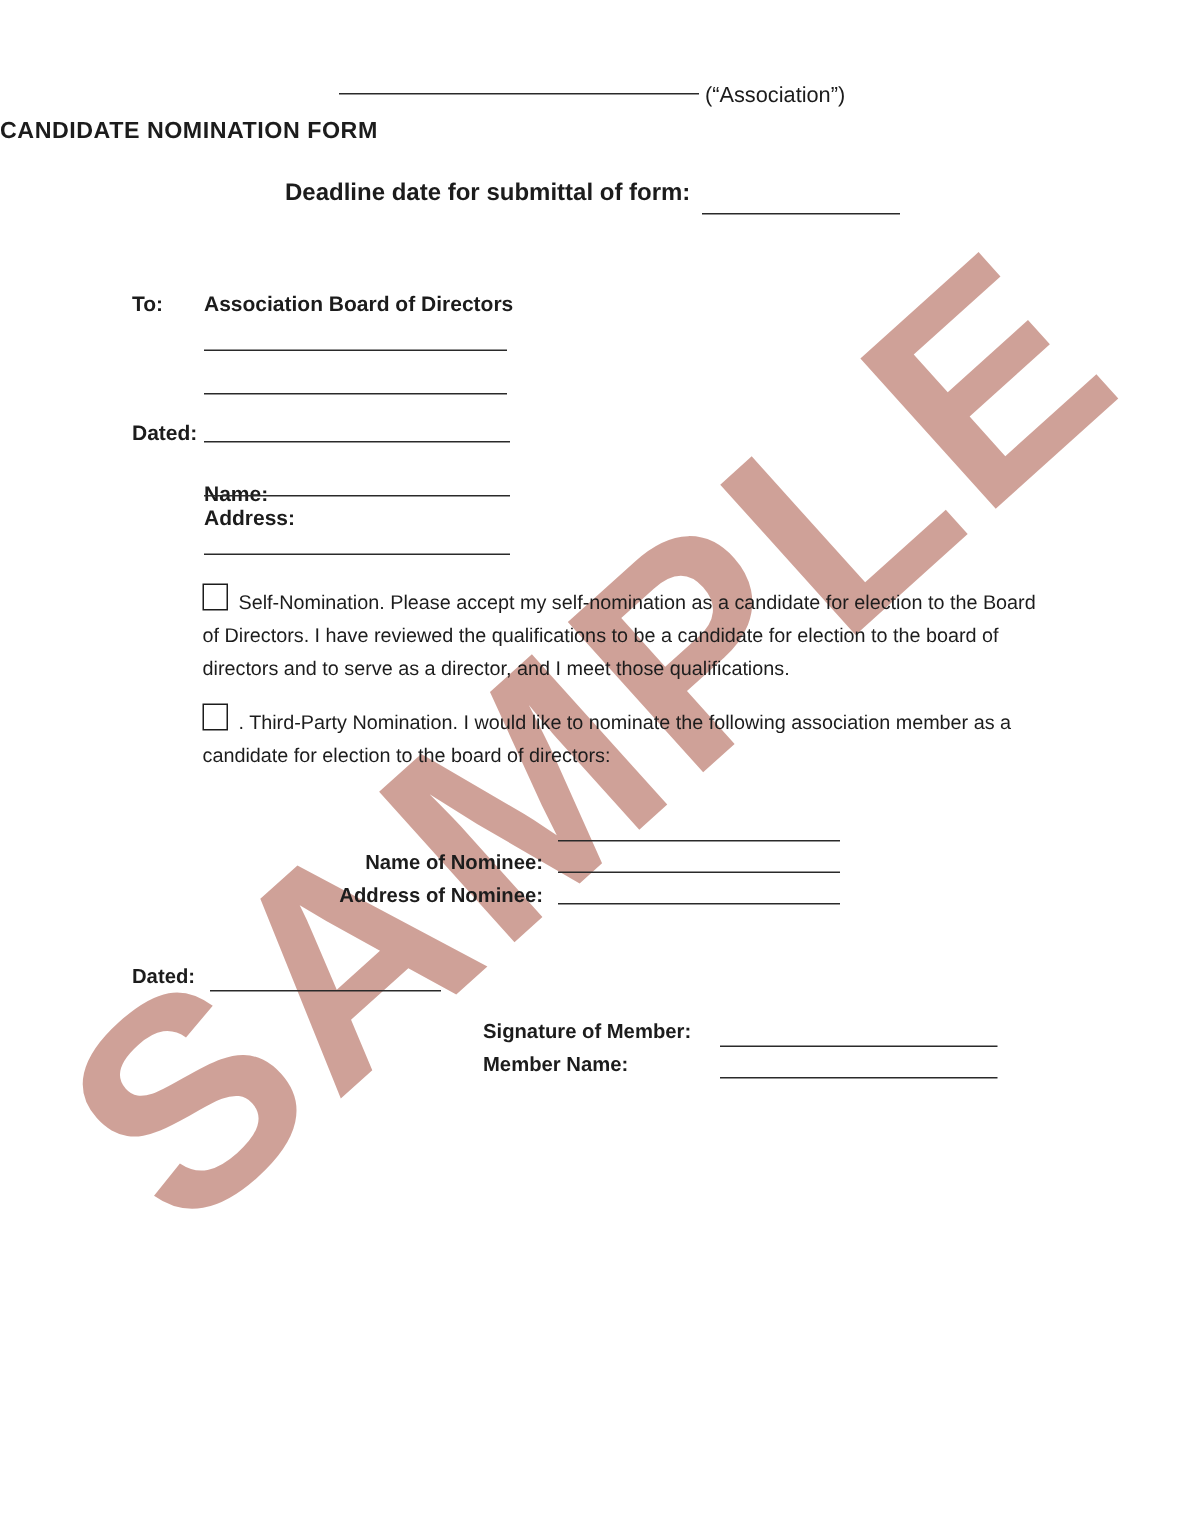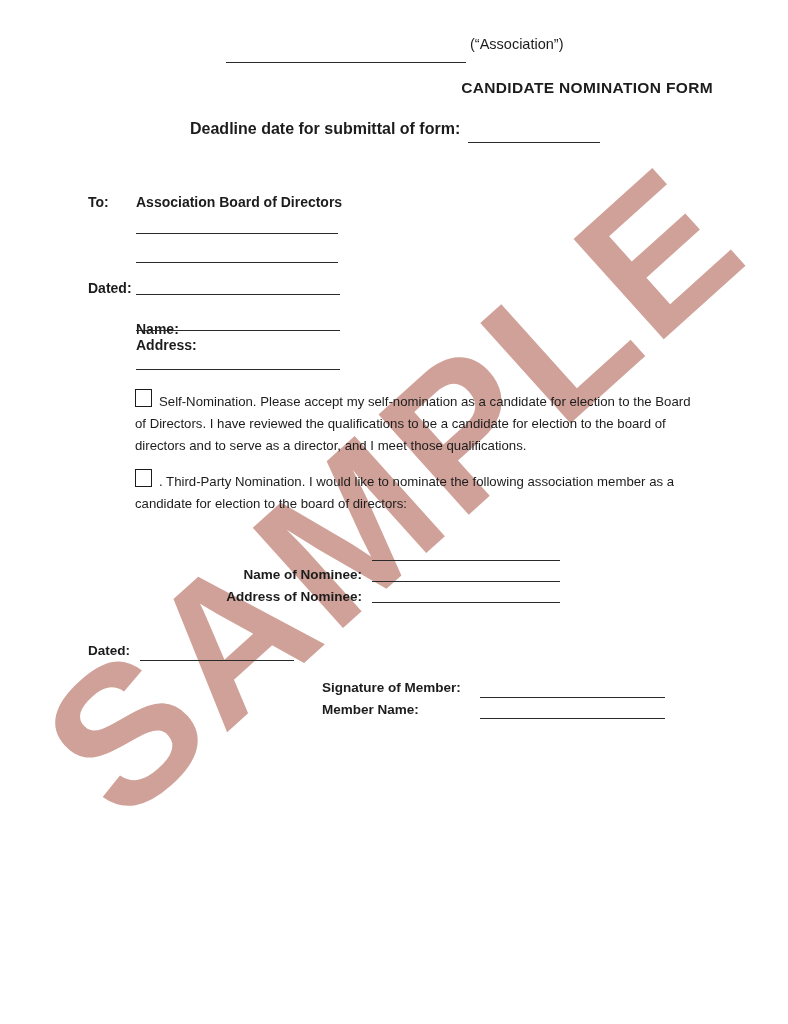--- a/index.html
+++ b/index.html
@@ -61,28 +61,28 @@
   
   .rule {
     position: absolute;
     border-bottom: 1.6px solid #2a2a2a;
     height: 0;
   }
   #assoc-rule {
     left: 226px; top: 62px; width: 240px;
   }
   #assoc-label {
-    left: 470px; top: 36px;
+    left: 470px; top: 56px;
     font-size: 14.5px;
     font-weight: 400;
   }
 
   #doc-title {
     left: 0; top: 79px; width: 713px;
-    text-align: right;
+    text-align: left;
     font-size: 15.5px;
     font-weight: 700;
     letter-spacing: 0.35px;
   }
 
   #deadline-row {
     left: 190px; top: 120px;
     font-size: 16px;
     font-weight: 700;
   }

